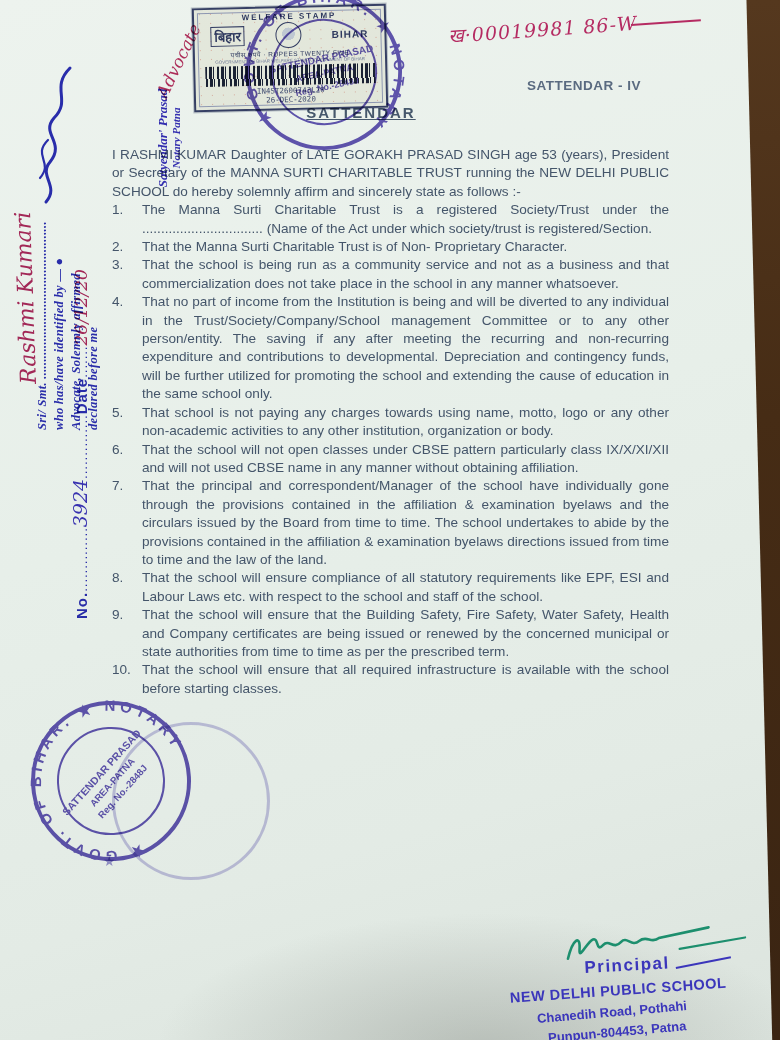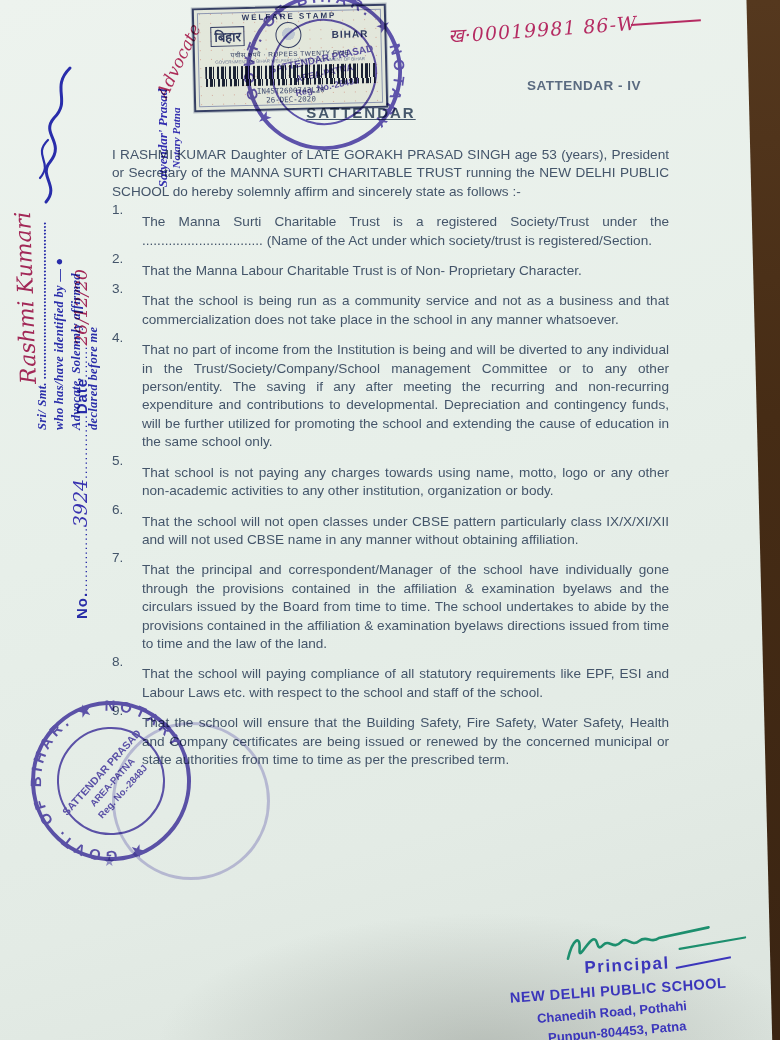--- a/index.html
+++ b/index.html
@@ -71,21 +71,21 @@
       color:#b52b62;font-size:19px;letter-spacing:1px;transform:rotate(-4deg);}
   .serial-red .tail{display:inline-block;width:70px;border-top:2px solid #b52b62;vertical-align:middle;margin-left:-6px;}
 
   
   .doc{position:absolute;left:112px;top:146px;width:557px;z-index:1;
       color:#44556a;font-size:13.6px;line-height:18.4px;text-align:justify;}
   .doc p{margin:0 0 0 0;}
   .doc ol{list-style:none;margin:0;padding:0;}
   .doc li{display:flex;}
   .doc li .num{width:30px;flex:none;}
-  .doc li .txt{flex:1;text-align:justify;margin-top:12px;}
+  .doc li .txt{flex:1;text-align:justify;}
 
   
   .attestation{
     position:absolute;left:-104px;top:212px;width:336px;height:100px;
     transform:rotate(-90deg);z-index:4;
   }
   .attestation .hand-name{
     font-family:"DejaVu Serif",serif;font-style:italic;color:#b12a5e;
     font-size:22px;transform:rotate(-2deg);margin-left:46px;line-height:20px;
   }
@@ -181,21 +181,21 @@
 
   <div class="doc">
     <p>I RASHMI KUMAR Daughter of LATE GORAKH PRASAD SINGH age 53 (years), President or Secretary of the MANNA SURTI CHARITABLE TRUST running the NEW DELHI PUBLIC SCHOOL do hereby solemnly affirm and sincerely state as follows :-</p>
     <ol>
       <li>
           <span class="num">1.</span>
           <span class="txt">The Manna Surti Charitable Trust is a registered Society/Trust under the ................................ (Name of the Act under which society/trust is registered/Section.</span>
         </li>
       <li>
           <span class="num">2.</span>
-          <span class="txt">That the Manna Labour Charitable Trust is of Non- Proprietary Character.</span>
+          <span class="txt">That the Manna Surti Charitable Trust is of Non- Proprietary Character.</span>
         </li>
       <li>
           <span class="num">3.</span>
           <span class="txt">That the school is being run as a community service and not as a business and that commercialization does not take place in the school in any manner whatsoever.</span>
         </li>
       <li>
           <span class="num">4.</span>
           <span class="txt">That no part of income from the Institution is being and will be diverted to any individual in the Trust/Society/Company/School management Committee or to any other person/entity. The saving if any after meeting the recurring and non-recurring expenditure and contributions to developmental. Depreciation and contingency funds, will be further utilized for promoting the school and extending the cause of education in the same school only.</span>
         </li>
       <li>
@@ -205,25 +205,29 @@
       <li>
           <span class="num">6.</span>
           <span class="txt">That the school will not open classes under CBSE pattern particularly class IX/X/XI/XII and will not used CBSE name in any manner without obtaining affiliation.</span>
         </li>
       <li>
           <span class="num">7.</span>
           <span class="txt">That the principal and correspondent/Manager of the school have individually gone through the provisions contained in the affiliation &amp; examination byelaws and the circulars issued by the Board from time to time. The school undertakes to abide by the provisions contained in the affiliation &amp; examination byelaws directions issued from time to time and the law of the land.</span>
         </li>
       <li>
           <span class="num">8.</span>
-          <span class="txt">That the school will paying compliance of all statutory requirements like EPF, ESI and Labour Laws etc. with respect to the school and staff of the school.</span>
+          <span class="txt">That the school will ensure compliance of all statutory requirements like EPF, ESI and Labour Laws etc. with respect to the school and staff of the school.</span>
         </li>
       <li>
           <span class="num">9.</span>
           <span class="txt">That the school will ensure that the Building Safety, Fire Safety, Water Safety, Health and Company certificates are being issued or renewed by the concerned municipal or state authorities from time to time as per the prescribed term.</span>
+        </li>
+      <li>
+          <span class="num">10.</span>
+          <span class="txt">That the school will ensure that all required infrastructure is available with the school before starting classes.</span>
         </li>
     </ol>
   </div>
 
   <div class="attestation ink">
     <div class="hand-name">Rashmi Kumari</div>
     <div class="st-line">Sri/ Smt. ..............................................</div>
     <div class="st-line">who has/have identified by — ●</div>
     <div class="st-line">Advocate, Solemnly affirmed</div>
     <div class="st-line">declared before me</div>

